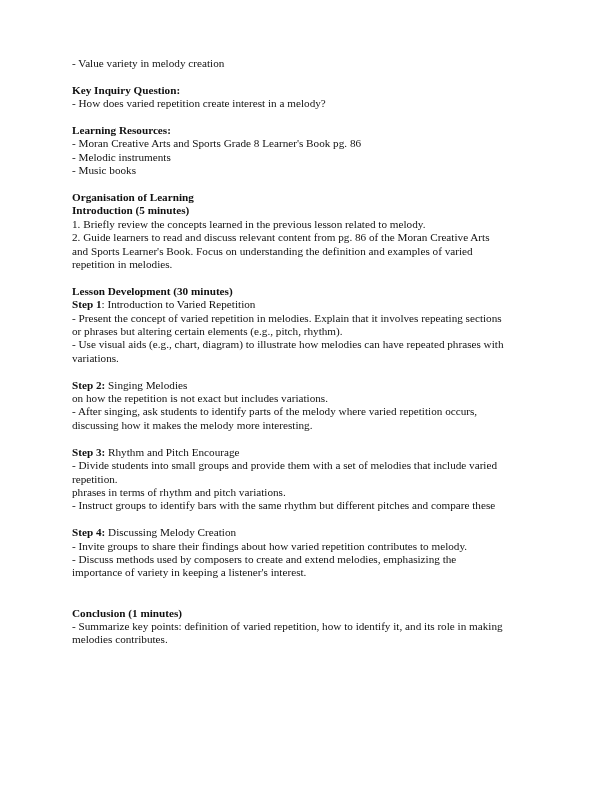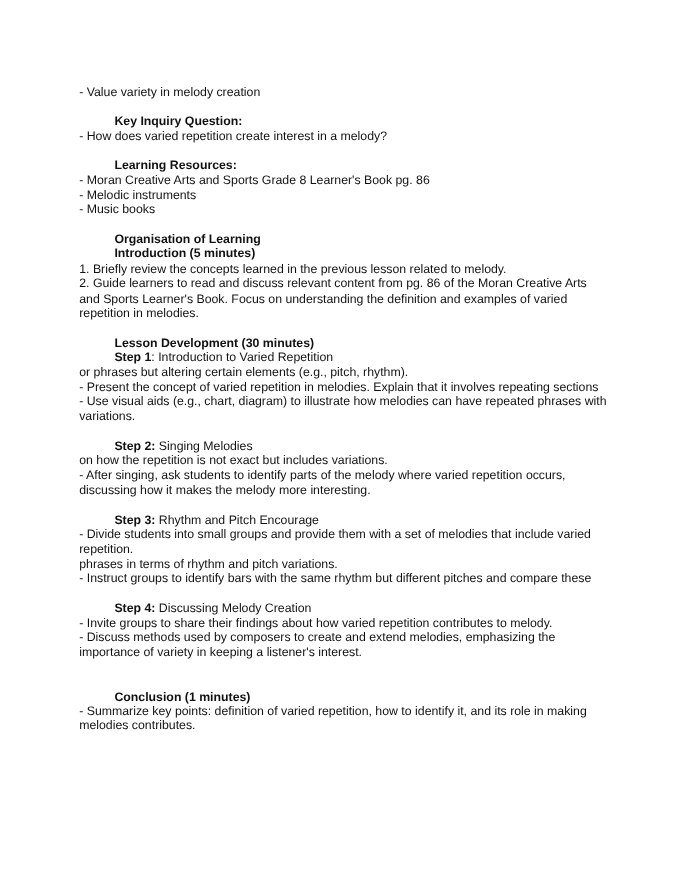--- a/index.html
+++ b/index.html
@@ -1,22 +1,22 @@
 <!DOCTYPE html>
 <html><head>
 <meta charset="utf-8">
 <style>
   html, body { margin: 0; padding: 0; background: #ffffff; }
   body { width: 612px; height: 792px; position: relative; overflow: hidden; }
   .page {
-    position: absolute; left: 72px; top: 78px; width: 470px;
-    font-family: Liberation Sans, sans-serif; font-size: 11.2px; line-height: 13.4px; color: #111;
+    position: absolute; left: 72px; top: 57px; width: 470px;
+    font-family: Liberation Serif, serif; font-size: 11.2px; line-height: 13.4px; color: #111;
   }
   .line { white-space: nowrap; }
-  .b { font-weight: bold; margin-left: 32px; }
+  .b { font-weight: bold; }
   .gap { height: 13.4px; }
   .gap2 { height: 26.8px; }
 </style>
 </head>
 <body>
 
 <div class="page">
   <div class="line">- Value variety in melody creation</div>
   <div class="gap"></div>
 
@@ -33,22 +33,22 @@
   <div class="line b">Organisation of Learning</div>
   <div class="line b">Introduction (5 minutes)</div>
   <div class="line">1. Briefly review the concepts learned in the previous lesson related to melody.</div>
   <div class="line">2. Guide learners to read and discuss relevant content from pg. 86 of the Moran Creative Arts</div>
   <div class="line">and Sports Learner's Book. Focus on understanding the definition and examples of varied</div>
   <div class="line">repetition in melodies.</div>
   <div class="gap"></div>
 
   <div class="line b">Lesson Development (30 minutes)</div>
   <div class="line"><span class="b">Step 1</span><span>: Introduction to Varied Repetition</span></div>
+  <div class="line">- Present the concept of varied repetition in melodies. Explain that it involves repeating sections</div>
   <div class="line">or phrases but altering certain elements (e.g., pitch, rhythm).</div>
-  <div class="line">- Present the concept of varied repetition in melodies. Explain that it involves repeating sections</div>
   <div class="line">- Use visual aids (e.g., chart, diagram) to illustrate how melodies can have repeated phrases with</div>
   <div class="line">variations.</div>
   <div class="gap"></div>
 
   <div class="line"><span class="b">Step 2:</span><span> Singing Melodies</span></div>
   <div class="line">on how the repetition is not exact but includes variations.</div>
   <div class="line">- After singing, ask students to identify parts of the melody where varied repetition occurs,</div>
   <div class="line">discussing how it makes the melody more interesting.</div>
   <div class="gap"></div>
 

